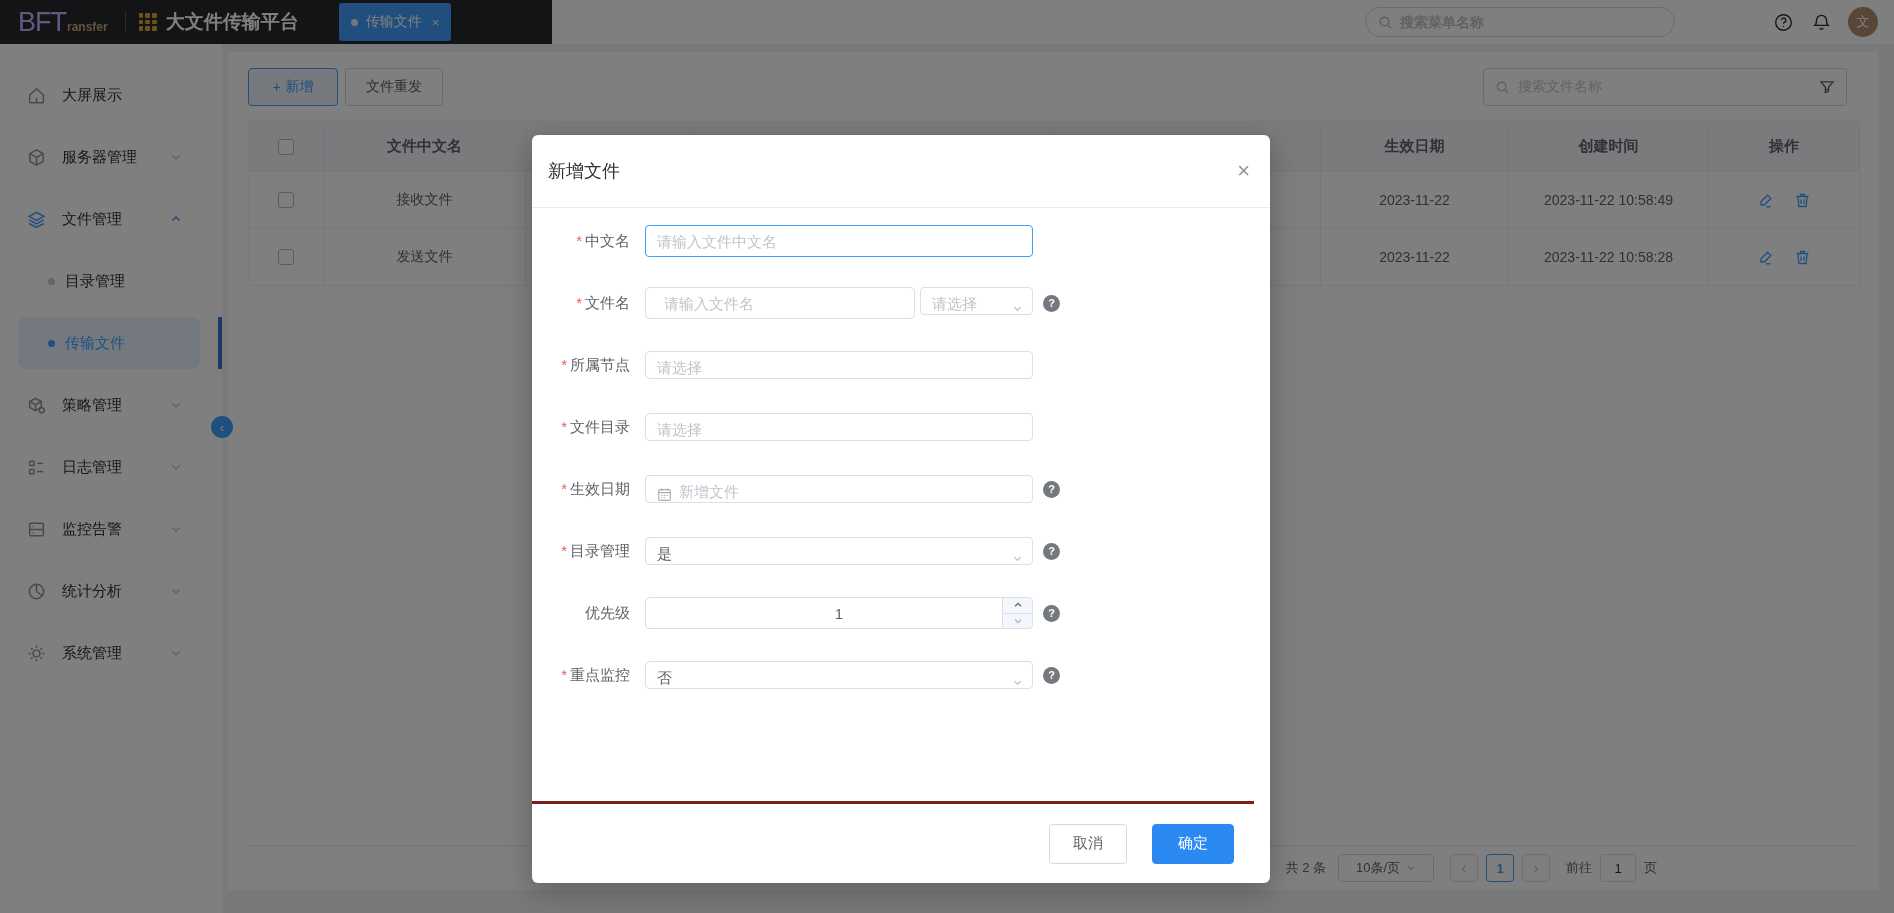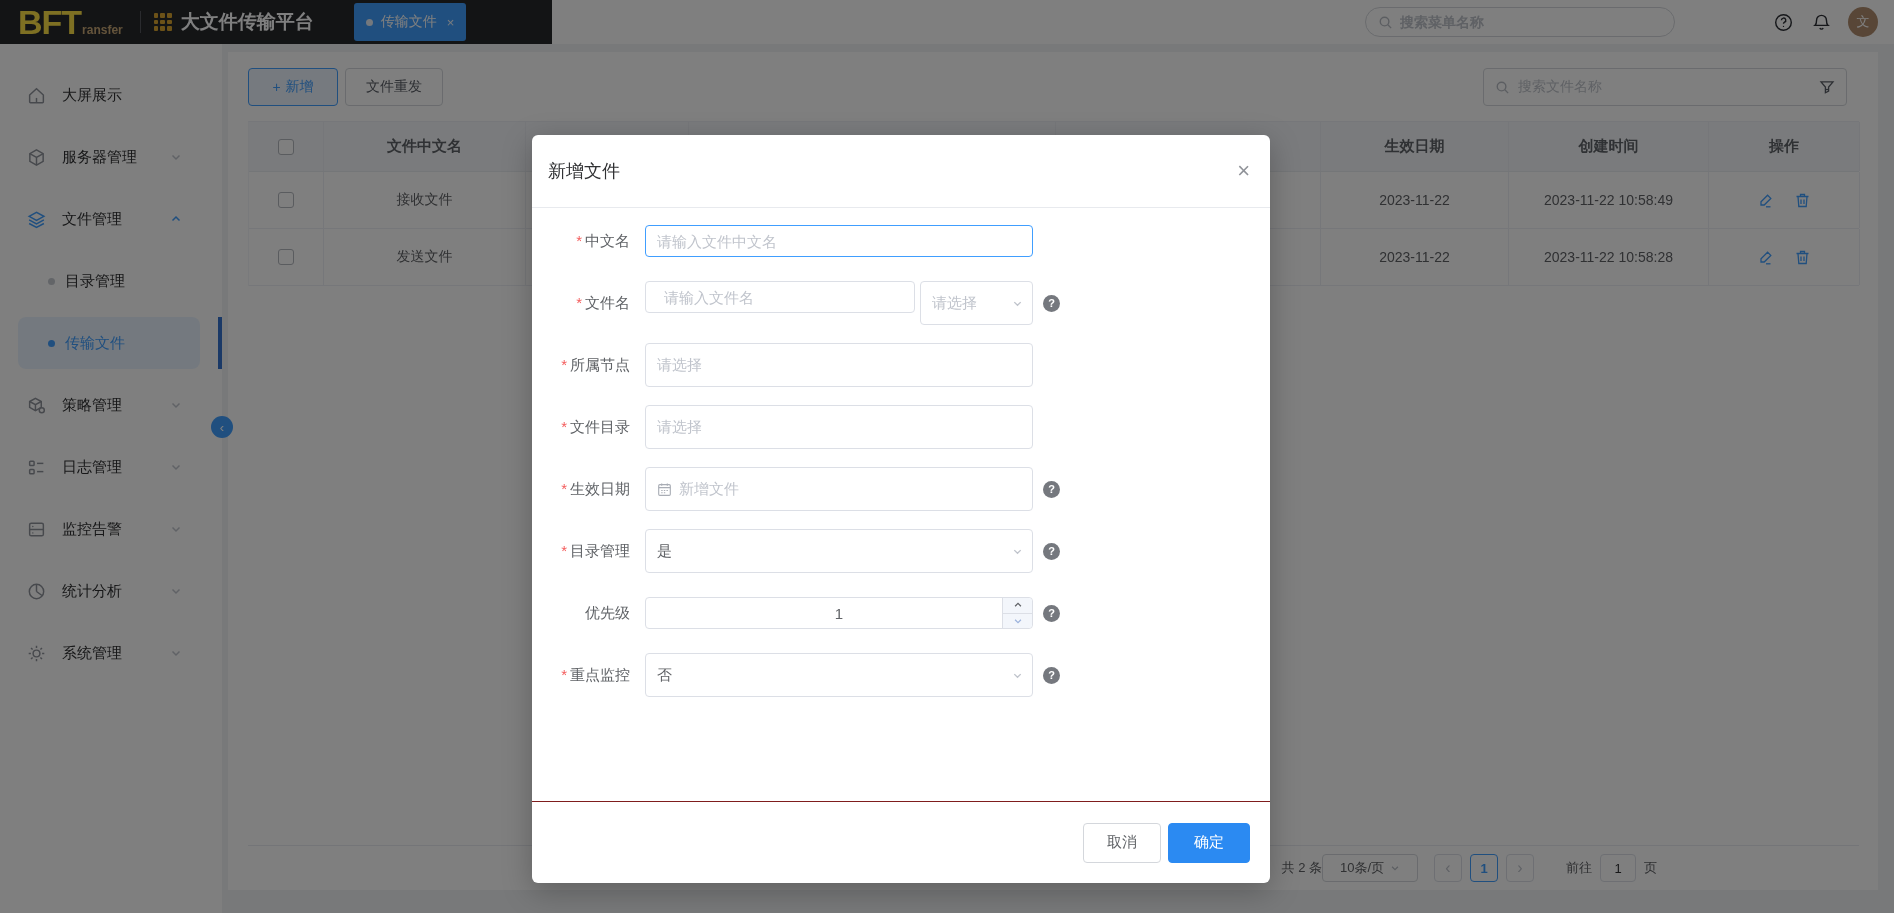--- a/index.html
+++ b/index.html
@@ -4,21 +4,21 @@
 <style>
   * { margin:0; padding:0; box-sizing:border-box; }
   html,body { width:100%; height:100%; }
   body { font-family:"Liberation Sans","DejaVu Sans",sans-serif; background:#333; overflow:hidden; }
   .screen { position:relative; width:1894px; height:913px; background:#f0f2f5; overflow:hidden; }
 
   
   .hdr { position:absolute; top:0; left:0; right:0; height:44px; background:#fff; display:flex; z-index:1; }
   .hdr-dark { width:552px; flex:none; background:#26282b; display:flex; align-items:center; }
   .logo { margin-left:18px; display:flex; align-items:baseline; cursor:default; }
-  .logo-main { font-size:34px; font-weight:700; color:#fde047; letter-spacing:-1px; }
+  .logo-main { font-size:27px; font-weight:400; color:#c4b5fd; letter-spacing:-1px; }
   .logo-sub { font-size:12px; font-weight:700; color:#c9a876; margin-left:1px; }
   .hdr-vdiv { width:1px; height:22px; background:#54575d; margin:0 13px 0 17px; }
   .grid-icon { width:18px; height:18px; margin-right:9px; display:grid; grid-template-columns:repeat(3,1fr); gap:2px; }
   .grid-icon i { background:#d9a430; border-radius:1px; }
   .app-title { color:#fff; font-size:19px; font-weight:700; }
   .tab { margin-left:40px; height:38px; align-self:center; background:#409EFF; border-radius:3px; display:flex; align-items:center; padding:0 12px; gap:8px; color:#fff; font-size:14px; cursor:pointer; }
   .tab-dot { width:7px; height:7px; border-radius:50%; background:#e8f1fb; }
   .tab-close { font-size:13px; opacity:.92; margin-left:2px; }
   .hdr-right { flex:1; background:#fff; display:flex; align-items:center; justify-content:flex-end; padding-right:16px; }
   .menu-search { width:310px; height:30px; border:1px solid #d4d7dc; border-radius:16px; display:flex; align-items:center; padding:0 12px; gap:7px; margin-right:80px; color:#b9bdc4; }
@@ -61,57 +61,57 @@
   .trow.body { height:57px; background:#fff; border-bottom:1px solid #edeff4; font-size:14px; color:#606266; }
   .tc { display:flex; align-items:center; justify-content:center; border-right:1px solid #edeff4; flex:none; }
   .c-cb{width:75px} .c-name{width:202px} .c-h1{width:163px} .c-h2{width:367px} .c-h3{width:265px}
   .c-eff{width:188px} .c-cre{width:200px} .c-ops{width:151px}
   .cb { width:16px; height:16px; border:1px solid #b4b8bf; border-radius:3px; background:#fefefe; cursor:pointer; }
   .op-ic { color:#409EFF; display:flex; cursor:pointer; }
   .op-ic + .op-ic { margin-left:20px; }
 
   .spacer { flex:1; }
   .pagebar { height:45px; border-top:1px solid #e8ebf0; display:flex; align-items:center; justify-content:flex-end; padding-right:202px; font-size:13px; color:#606266; flex:none; }
-  .pg-total { }
+  .pg-total { margin-right:12px; }
   .pg-size { width:96px; height:28px; border:1px solid #d4d7dc; border-radius:4px; display:flex; align-items:center; justify-content:center; gap:6px; color:#606266; cursor:pointer; }
   .pg-size .sc { color:#b9bdc4; display:flex; }
   .pg-btn { width:28px; height:28px; border:1px solid #dcdfe6; border-radius:4px; background:#fff; display:flex; align-items:center; justify-content:center; color:#c0c4cc; font-size:16px; cursor:pointer; }
   .pg-prev { margin-left:16px; } .pg-cur { margin-left:8px; border-color:#409EFF; color:#409EFF; font-weight:700; font-size:13px; }
   .pg-next { margin-left:8px; }
-  .pg-goto { margin-left:32px; } .pg-unit { margin-left:8px; }
+  .pg-goto { margin-left:16px; } .pg-unit { margin-left:8px; }
   .pg-input { width:36px; height:28px; margin-left:8px; border:1px solid #dcdfe6; border-radius:4px; text-align:center; font-size:13px; color:#303133; outline:0; font-family:inherit; }
 
   
   .mask { position:absolute; inset:0; background:rgba(0,0,0,.5); z-index:40; }
   .modal { position:absolute; left:532px; top:135px; width:738px; height:748px; background:#fff; border-radius:6px; box-shadow:0 8px 30px rgba(0,0,0,.25); z-index:50; }
   .m-head { height:73px; display:flex; align-items:center; padding:0 20px 0 16px; border-bottom:1px solid #e8eaee; }
   .m-title { font-size:18px; color:#303133; }
   .m-close { margin-left:auto; color:#909399; font-size:22px; line-height:1; cursor:pointer; }
   .m-body { padding-top:17px; }
   .frow { display:flex; align-items:center; height:32px; margin-bottom:30px; }
   .flabel { width:98px; flex:none; text-align:right; font-size:15px; color:#5f6266; margin-right:15px; white-space:nowrap; }
   .star { color:#f45b5b; margin-right:3px; }
   .fctrl { width:388px; flex:none; position:relative; display:flex; }
   .inp { height:32px; border:1px solid #dcdfe6; border-radius:4px; padding:0 11px; font-size:15px; color:#606266; outline:0; width:100%; font-family:inherit; }
   .inp::placeholder { color:#c0c4cc; }
   .inp.focused { border-color:#409EFF; }
   .inp.short { width:270px; margin-right:5px;padding-left:18px; }
-  .sel { height:44px; border:1px solid #dcdfe6; border-radius:4px; display:flex; align-items:center; padding:0 24px 0 11px; font-size:15px; position:relative; background:#fff; width:100%; cursor:pointer; }
+  .sel { height:28px; border:1px solid #dcdfe6; border-radius:4px; display:flex; align-items:flex-end; padding:0 24px 0 11px; font-size:15px; position:relative; background:#fff; width:100%; cursor:pointer; }
   .sel.small { width:113px; flex:none; }
   .sel .ph { color:#c0c4cc; }
   .sel .val { color:#606266; }
   .sel .sarr { position:absolute; right:9px; color:#c0c4cc; display:flex; }
   .cal-ic { color:#a9adb5; margin-right:7px; display:flex; }
   .num { text-align:center; }
   .stepper { position:absolute; right:1px; top:1px; bottom:1px; width:30px; border-left:1px solid #dcdfe6; display:flex; flex-direction:column; border-radius:0 4px 4px 0; overflow:hidden; }
   .step { flex:1; background:#f3f6fb; display:flex; align-items:center; justify-content:center; cursor:pointer; }
   .step.up { border-bottom:1px solid #dcdfe6; color:#606266; }
   .step.down { color:#9db3dd; }
   .help { width:17px; height:17px; border-radius:50%; background:#75787e; color:#fff; font-size:11px; font-weight:700; display:flex; align-items:center; justify-content:center; margin-left:10px; flex:none; cursor:pointer; }
-  .m-foot { position:absolute; left:0; right:0; bottom:0; height:82px; border-top:1px solid #7f1d1d; display:flex; align-items:center; justify-content:flex-end; padding:0 20px; gap:7px; }
+  .m-foot { position:absolute; left:0; right:16px; bottom:0; height:82px; border-top:3px solid #7f1d1d; display:flex; align-items:center; justify-content:flex-end; padding:0 20px; gap:25px; }
   .btn-cancel { width:78px; height:40px; background:#fff; border:1px solid #d4d7dc; border-radius:4px; color:#5f6266; font-size:15px; font-family:inherit; cursor:pointer; }
   .btn-confirm { width:82px; height:40px; background:#2b8af2; border:1px solid #2b8af2; border-radius:4px; color:#fff; font-size:15px; font-family:inherit; cursor:pointer; }
 </style>
 </head>
 <body>
 
 <div class="screen">
 
   <div class="hdr">
     <div class="hdr-dark">

